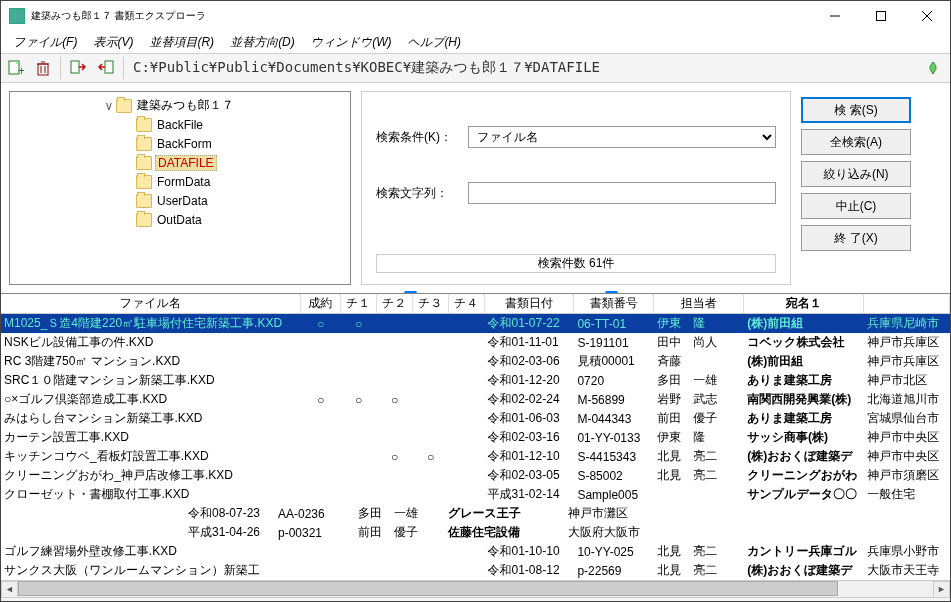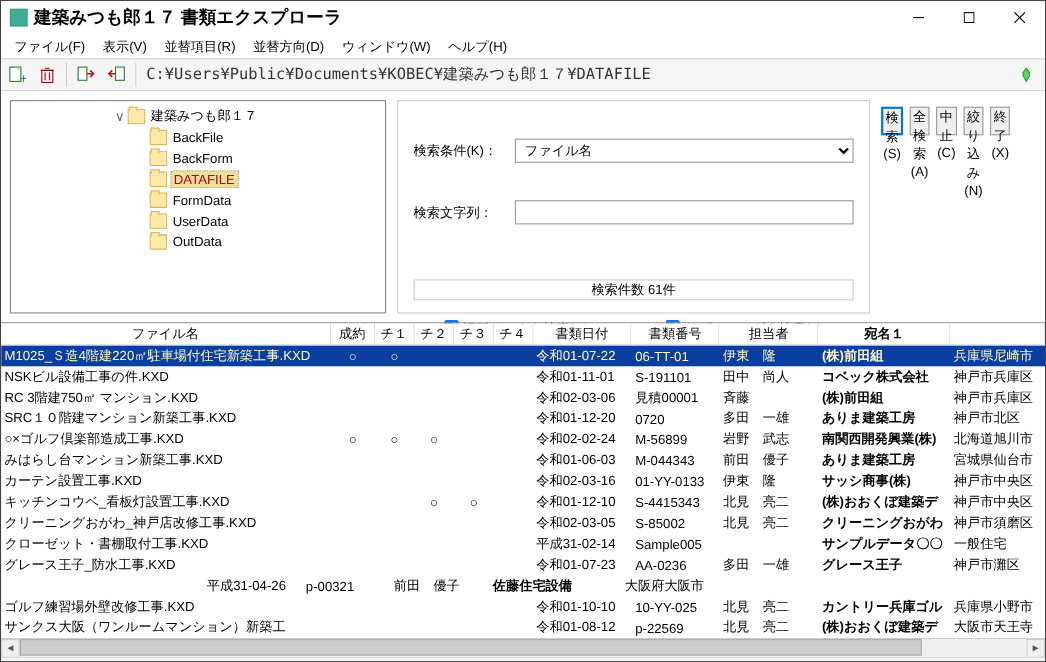--- a/index.html
+++ b/index.html
@@ -1,23 +1,23 @@
 <!DOCTYPE html>
 <html><head>
 <meta charset="utf-8">
 <style>
 * { box-sizing: border-box; margin: 0; padding: 0; font-family: "Meiryo", "MS UI Gothic", sans-serif; font-size: 12px; }
 body { background: #fff; width: 951px; height: 602px; overflow: hidden; border: 1px solid #444; }
 .titlebar { height: 30px; display: flex; align-items: center; padding: 0 0 0 8px; background: #fff; }
 .titlebar .icon { width: 16px; height: 16px; margin-right: 6px; background: #4a9; border: 1px solid #2a7; }
-.titlebar .title { flex: 1; font-size: 16px; font-weight: bold; }
+.titlebar .title { flex: 1; font-size: 10px; }
 .titlebar .winbtns { display: flex; }
 .titlebar .winbtn { width: 46px; height: 30px; display: flex; align-items: center; justify-content: center; }
 .menubar { height: 22px; display: flex; align-items: center; padding: 0 4px; background: #fff; }
-.menubar .menuitem { padding: 2px 8px; }
+.menubar .menuitem { padding: 2px 8px; font-style: italic; }
 .toolbar { height: 30px; display: flex; align-items: center; border-top: 1px solid #d0d0d0; border-bottom: 1px solid #d0d0d0; background: #f5f5f5; }
 .toolbar .tbtn { width: 26px; height: 26px; display: flex; align-items: center; justify-content: center; margin: 0 1px; border: 1px solid transparent; }
 .toolbar .sep { width: 1px; height: 22px; background: #ccc; margin: 0 3px; }
 .toolbar .path { flex: 1; padding-left: 6px; font-family: "MS Gothic", monospace; font-size: 14px; color: #333; }
 .toolbar .pin { width: 26px; height: 26px; display: flex; align-items: center; justify-content: center; margin-right: 4px; }
 .upper { display: flex; padding: 8px; gap: 10px; background: #fff; }
 .treebox { width: 342px; height: 194px; border: 1px solid #888; overflow: auto; background: #fff; position: relative; }
 .tree { padding: 4px 2px; }
 .treerow { display: flex; align-items: center; height: 19px; white-space: nowrap; }
 .treerow .indent { display: inline-block; }
@@ -27,29 +27,29 @@
 .treerow.sel .lbl { background: #f0e0a0; border: 1px dotted #aa8; color: #c00000; }
 .folder-icon { background: #ffe9a8; border: 1px solid #d9b65a; border-radius: 1px; position: relative; }
 .folder-icon::before { content: ""; position: absolute; top: -3px; left: 0; width: 6px; height: 3px; background: #ffe9a8; border: 1px solid #d9b65a; border-bottom: none; }
 .searchpanel { width: 430px; height: 194px; border: 1px solid #ccc; padding: 10px 14px 6px 14px; display: flex; flex-direction: column; gap: 10px; }
 .searchrow { display: flex; align-items: center; margin-top: 24px; }
 .searchrow label { width: 92px; text-align: left; }
 .searchrow select, .searchrow input { flex: 1; height: 22px; border: 1px solid #999; padding: 0 4px; background: #fff; }
 .countbox { border: 1px solid #ccc; height: 24px; display: flex; align-items: center; justify-content: center; margin-top: 40px; }
 .chkrow { display: flex; gap: 70px; margin-top: 8px; padding-left: 28px; }
 .chkrow label { display: flex; align-items: flex-start; gap: 4px; }
-.btncol { width: 110px; display: flex; flex-direction: row; gap: 6px; padding-top: 6px; }
+.btncol { width: 110px; display: flex; flex-direction: column; gap: 6px; padding-top: 6px; }
 .btncol button { height: 26px; border: 1px solid #999; background: #efefef; }
 .btncol button.primary { border: 2px solid #0078d7; }
 .grid { border-top: 1px solid #888; height: 304px; overflow: hidden; position: relative; }
 .ghead { display: flex; background: #fff; border-bottom: 1px solid #ccc; height: 20px; }
 .ghead .gh { border-right: 1px solid #ddd; display: flex; align-items: center; justify-content: center; padding: 0 4px; overflow: hidden; white-space: nowrap; background: #fff; }
 .gbody { overflow: hidden; height: 266px; }
 .grow { display: flex; height: 19px; align-items: center; }
-.grow.sel { background: #0a3ea0; color: #fef9c3; }
+.grow.sel { background: #0a3ea0; color: #5eead4; }
 .grow .gc { border-right: 0px solid transparent; padding: 0 3px; overflow: hidden; white-space: nowrap; display: flex; align-items: center; height: 19px; }
 .gc.center { justify-content: center; }
 .col0 { width: 300px; } .col1 { width: 40px; } .col2 { width: 36px; } .col3 { width: 36px; } .col4 { width: 36px; } .col5 { width: 36px; }
 .col6 { width: 90px; } .col7 { width: 80px; } .col8 { width: 90px; } .col9 { width: 120px; font-weight: bold; } .col10 { width: 86px; }
 .hscroll { height: 17px; background: #f0f0f0; border-top: 1px solid #ccc; display: flex; align-items: center; }
 .hscroll .sbtn { width: 17px; height: 17px; background: #f0f0f0; border: 1px solid #ccc; display: flex; align-items: center; justify-content: center; font-size: 9px; color: #555; }
 .hscroll .strack { flex: 1; height: 17px; background: #f0f0f0; position: relative; }
 .hscroll .sthumb { position: absolute; left: 0; top: 0; height: 15px; width: 820px; background: #cdcdcd; border: 1px solid #aaa; }
 .statusbar { height: 20px; border-top: 1px solid #ccc; background: #f4f4f4; }
 svg { display: block; }
@@ -113,21 +113,21 @@
         <path d="M10 8 L16 8 M13 5 L16 8 L13 11" fill="none" stroke="#c01010" stroke-width="1.5"></path>
       </svg>
     </div>
   <div class="tbtn">
       <svg width="18" height="18">
         <rect x="8" y="2" width="8" height="12" fill="#fff" stroke="#2a7a2a"></rect>
         <path d="M2 8 L8 8 M5 5 L2 8 L5 11" fill="none" stroke="#c01010" stroke-width="1.5"></path>
       </svg>
     </div>
   <div class="sep"></div>
-  <div class="path">C:¥Users¥Public¥Documents¥KOBEC¥建築みつも郎１７¥DATAFILE</div>
+  <div class="path">C:¥Public¥Public¥Documents¥KOBEC¥建築みつも郎１７¥DATAFILE</div>
   <div class="pin">
       <svg width="16" height="16">
         <path d="M8 2 L11 6 L11 9 L8 14 L5 9 L5 6 Z" fill="#6c6" stroke="#393"></path>
       </svg>
     </div>
 </div>
 
 <div class="upper">
 
   <div class="treebox">
@@ -191,22 +191,22 @@
       <label>
           <input type="checkbox" checked="" style="">
           <span>サブフォルダも検索(B)</span>
         </label>
     </div>
   </div>
 
   <div class="btncol">
     <button class="primary">検 索(S)</button>
     <button>全検索(A)</button>
+    <button>絞り込み(N)</button>
     <button>中止(C)</button>
-    <button>絞り込み(N)</button>
     <button>終 了(X)</button>
   </div>
 </div>
 
 <div class="grid">
   <div class="ghead" id="ghead">
       <div class="gh col0">ファイル名</div>
       <div class="gh col1">成約</div>
       <div class="gh col2">チ１</div>
       <div class="gh col3">チ２</div>
@@ -343,27 +343,26 @@
         <div class="gc col3 center"></div>
         <div class="gc col4 center"></div>
         <div class="gc col5 center"></div>
         <div class="gc col6">平成31-02-14</div>
         <div class="gc col7">Sample005</div>
         <div class="gc col8"></div>
         <div class="gc col9">サンプルデータ〇〇</div>
         <div class="gc col10">一般住宅</div>
       </div>
       <div class="grow">
-        <div class="gc col0">グレース王子_防水工事.KXD</div>
-        <div class="gc col1 center"></div>
-        <div class="gc col2 center"></div>
-        <div class="gc col3 center"></div>
-        <div class="gc col4 center"></div>
-        <div class="gc col5 center"></div>
-        <div class="gc col6">令和01-07-23</div>
+        <div class="gc col1 center"></div>
+        <div class="gc col2 center"></div>
+        <div class="gc col3 center"></div>
+        <div class="gc col4 center"></div>
+        <div class="gc col5 center"></div>
+        <div class="gc col6">令和08-07-23</div>
         <div class="gc col7">AA-0236</div>
         <div class="gc col8">多田　一雄</div>
         <div class="gc col9">グレース王子</div>
         <div class="gc col10">神戸市灘区</div>
       </div>
       <div class="grow">
         <div class="gc col1 center"></div>
         <div class="gc col2 center"></div>
         <div class="gc col3 center"></div>
         <div class="gc col4 center"></div>

